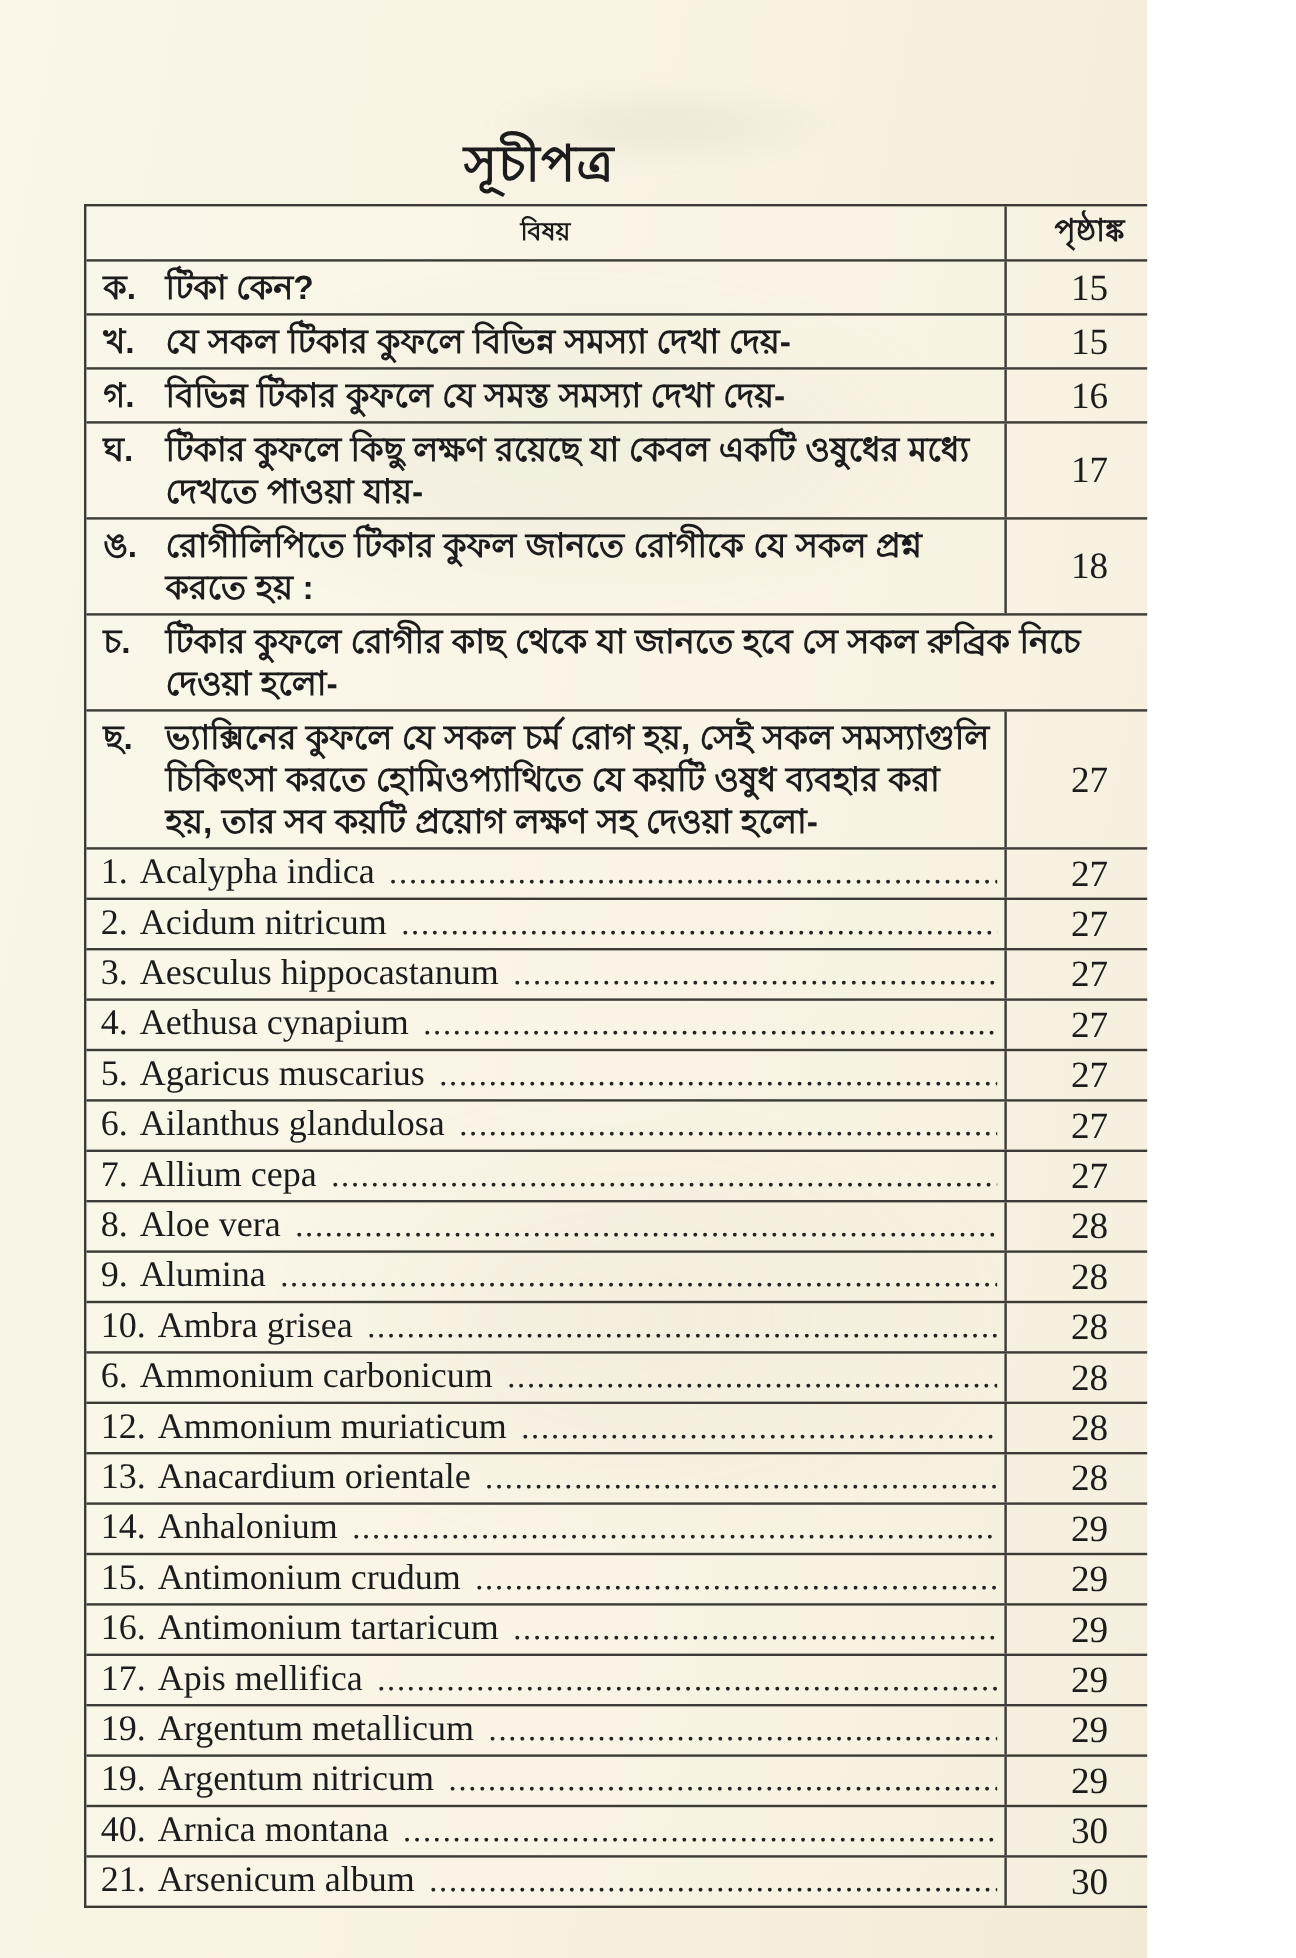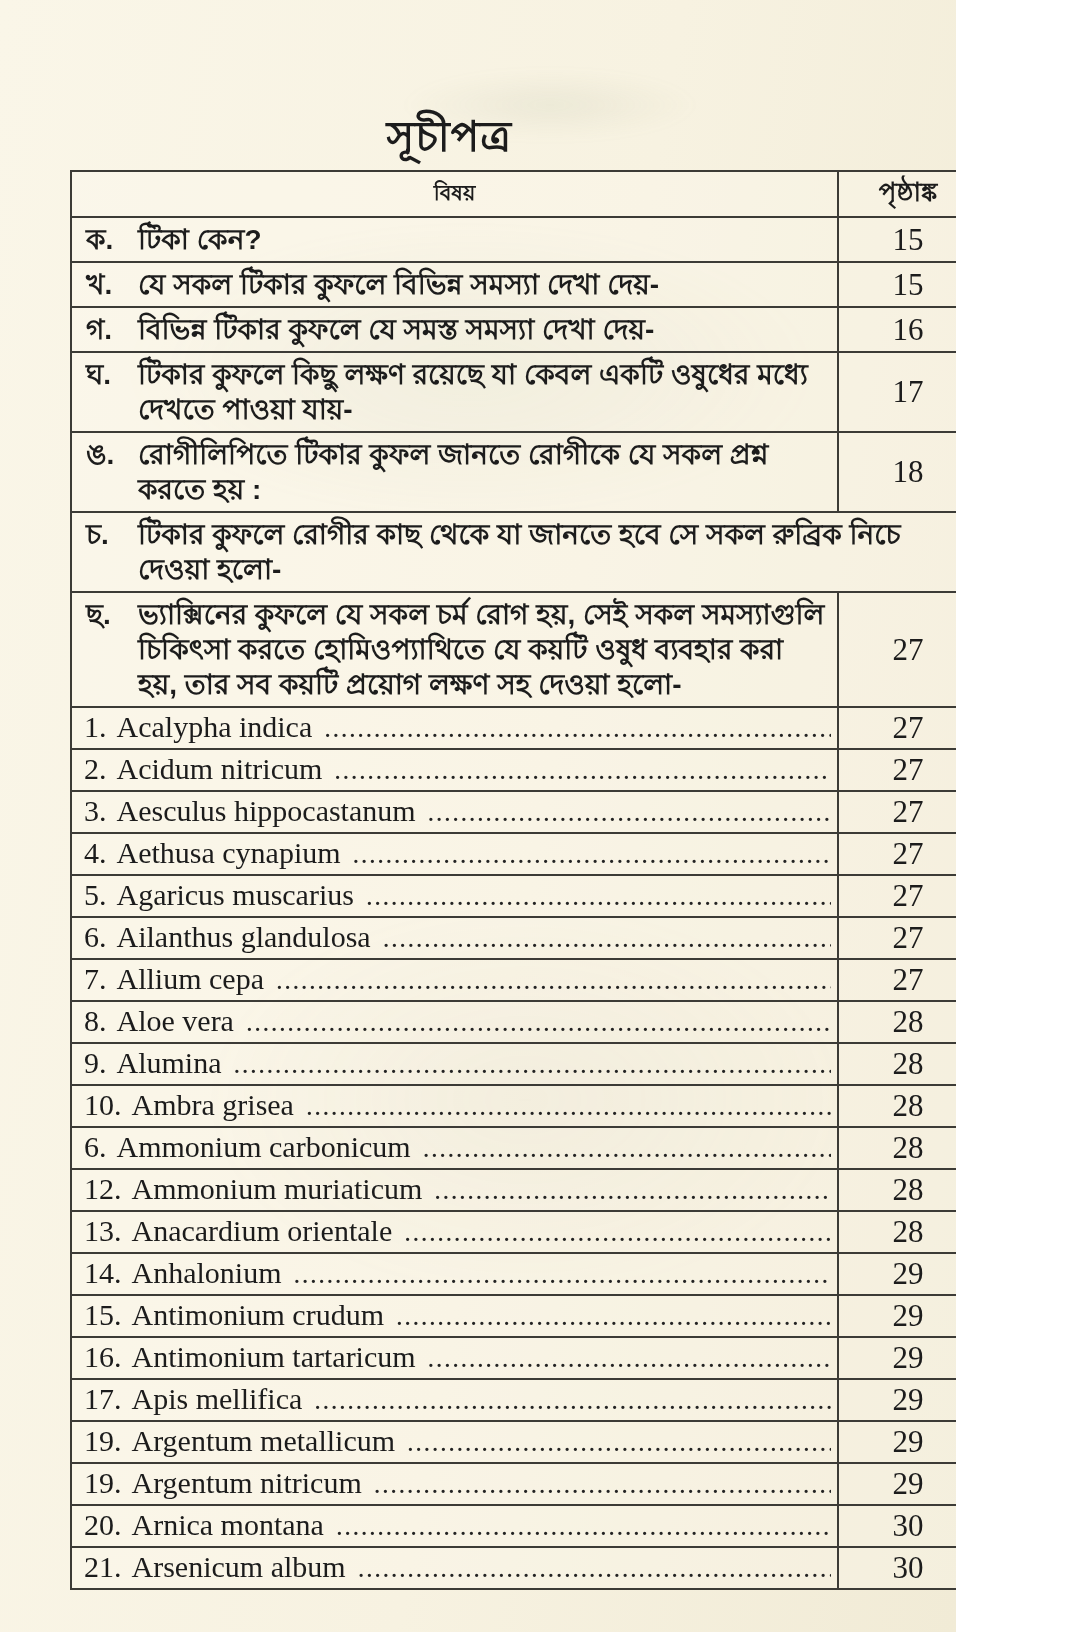--- a/index.html
+++ b/index.html
@@ -280,21 +280,21 @@
     <div class="row rrow">
       <div class="subject">
         <span class="rnum">19.</span>
         <span class="rname">Argentum nitricum</span>
         <span class="leader"></span>
       </div>
       <div class="pagecol">29</div>
     </div>
     <div class="row rrow">
       <div class="subject">
-        <span class="rnum">20.</span>
+        <span class="rnum">40.</span>
         <span class="rname">Arnica montana</span>
         <span class="leader"></span>
       </div>
       <div class="pagecol">30</div>
     </div>
     <div class="row rrow">
       <div class="subject">
         <span class="rnum">21.</span>
         <span class="rname">Arsenicum album</span>
         <span class="leader"></span>

